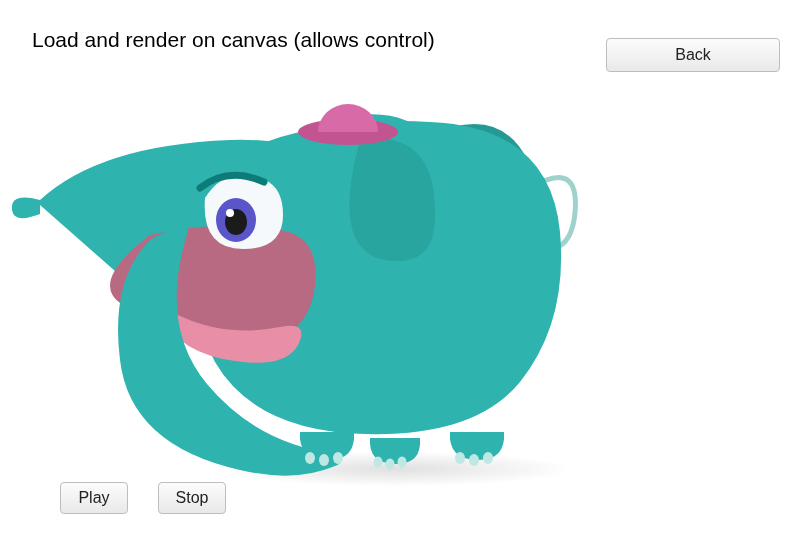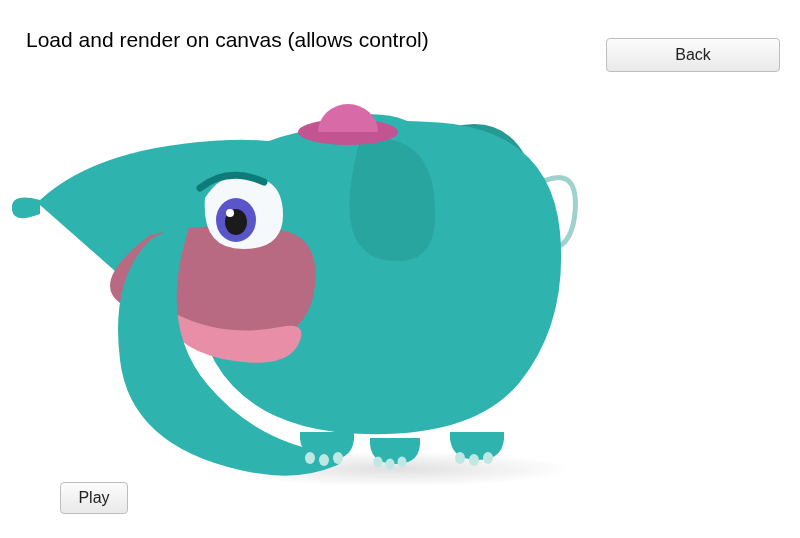--- a/index.html
+++ b/index.html
@@ -7,21 +7,21 @@
     font-family: Arial, Helvetica, sans-serif;
     background: #ffffff;
     width: 800px;
     height: 538px;
     position: relative;
     overflow: hidden;
   }
   .title {
     position: absolute;
     top: 28px;
-    left: 26px;
+    left: 32px;
     font-size: 21px;
     color: #000;
   }
   .back-btn {
     position: absolute;
     top: 38px;
     right: 20px;
     width: 174px;
     height: 34px;
   }
@@ -144,16 +144,17 @@
       <ellipse cx="460" cy="378" rx="5" ry="6"></ellipse>
         <ellipse cx="474" cy="380" rx="5" ry="6"></ellipse>
         <ellipse cx="488" cy="378" rx="5" ry="6"></ellipse>
     </g>
   </svg>
 </div>
 
 <div class="controls">
   <button class="btn">Play</button>
   <div class="gap-sm"></div>
+  <button class="btn">Stop</button>
   <div class="gap-lg"></div>
   <div class="gap-sm"></div>
   <div class="gap-sm"></div>
 </div>
 
 </body></html>

